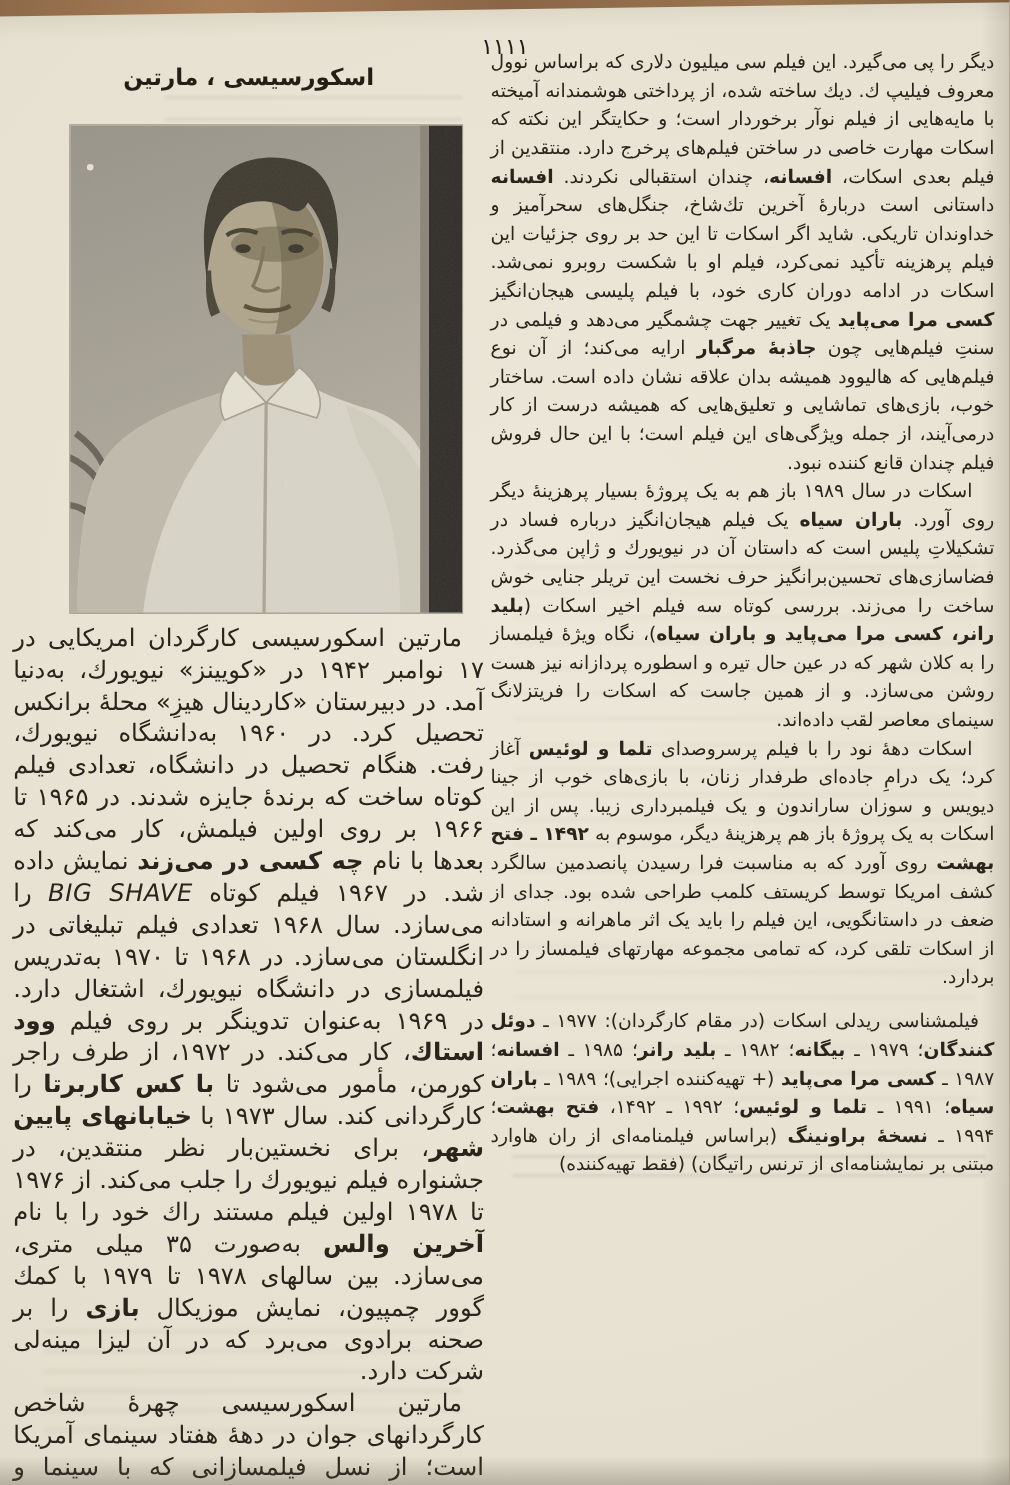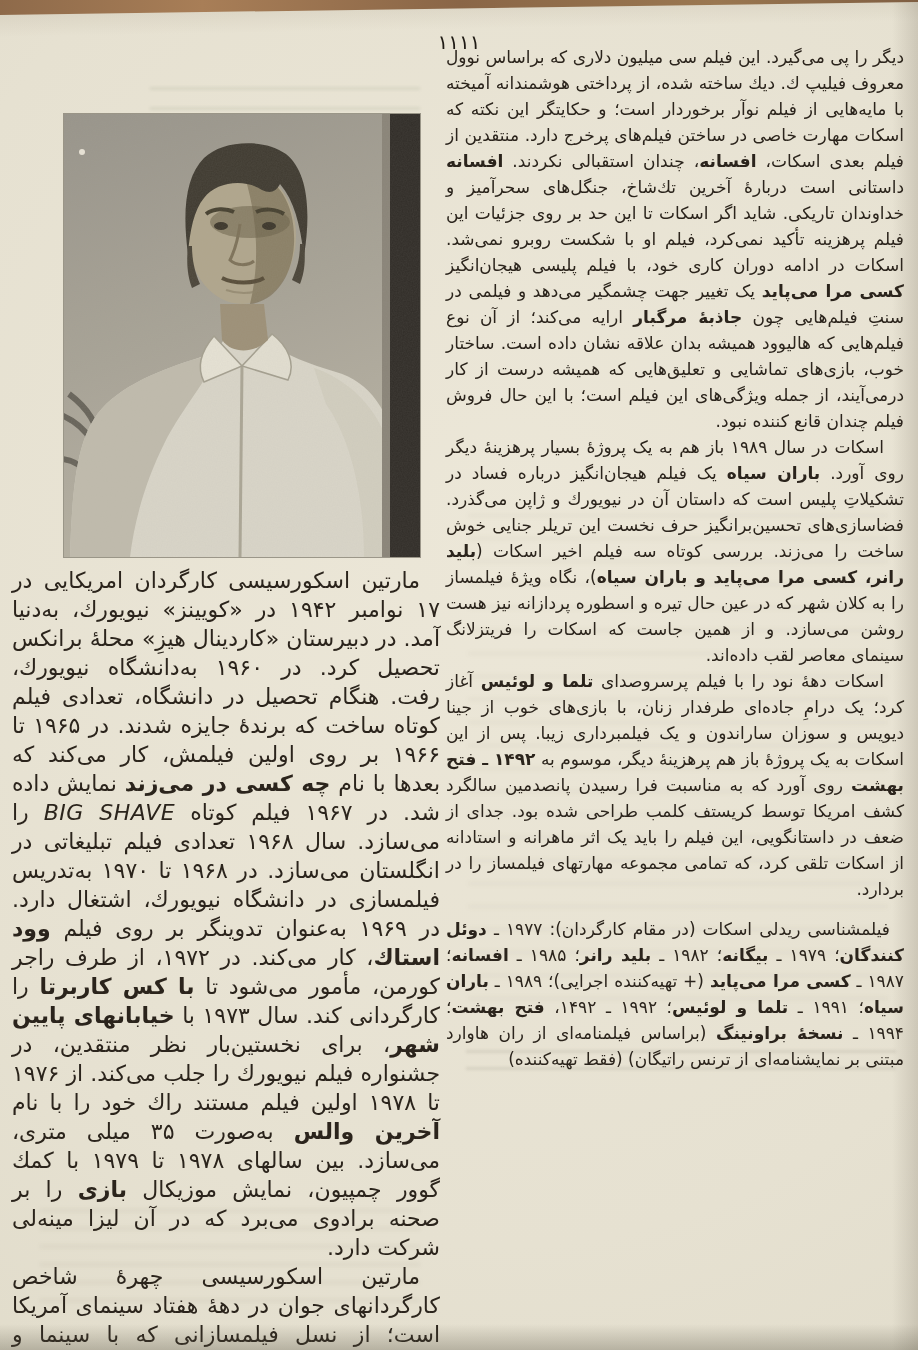--- a/index.html
+++ b/index.html
@@ -59,20 +59,21 @@
 
 <div class="page">
   <div class="edge-top"></div>
   <div class="page-number">۱۱۱۱</div>
 
   <div class="ghost" id="ghost-title"></div>
   <div class="ghost" id="ghost-right-mid"></div>
   <div class="ghost" id="ghost-film"></div>
   <div class="ghost" id="ghost-left"></div>
 
+  <h2 class="entry-title">اسکورسیسی ، مارتین</h2>
 
   <figure class="photo" aria-label="martin-scorsese-black-and-white-portrait">
     <svg viewBox="0 0 356 443" preserveAspectRatio="none">
       <defs>
         <linearGradient id="wallg" x1="0" y1="0" x2="0.3" y2="1">
           <stop offset="0" stop-color="#98948a"></stop>
           <stop offset="0.55" stop-color="#a8a396"></stop>
           <stop offset="1" stop-color="#b7b2a3"></stop>
         </linearGradient>
         <filter id="grain">

